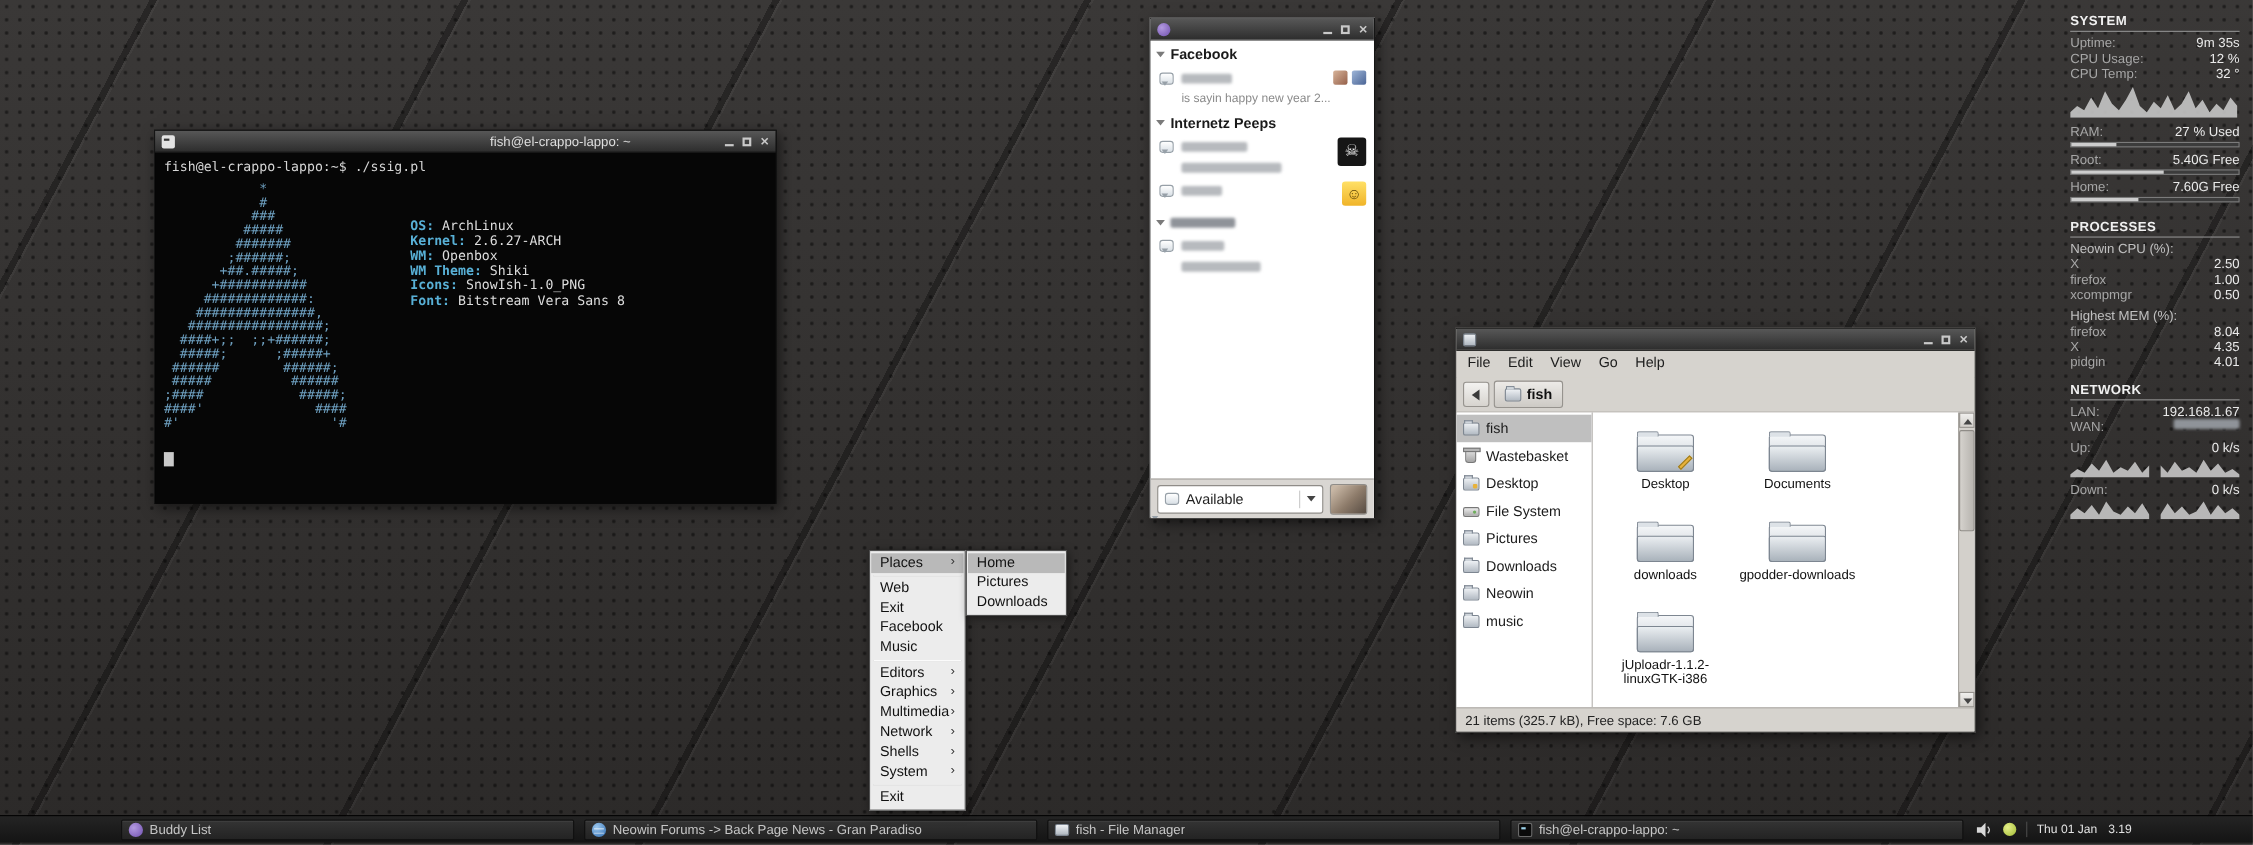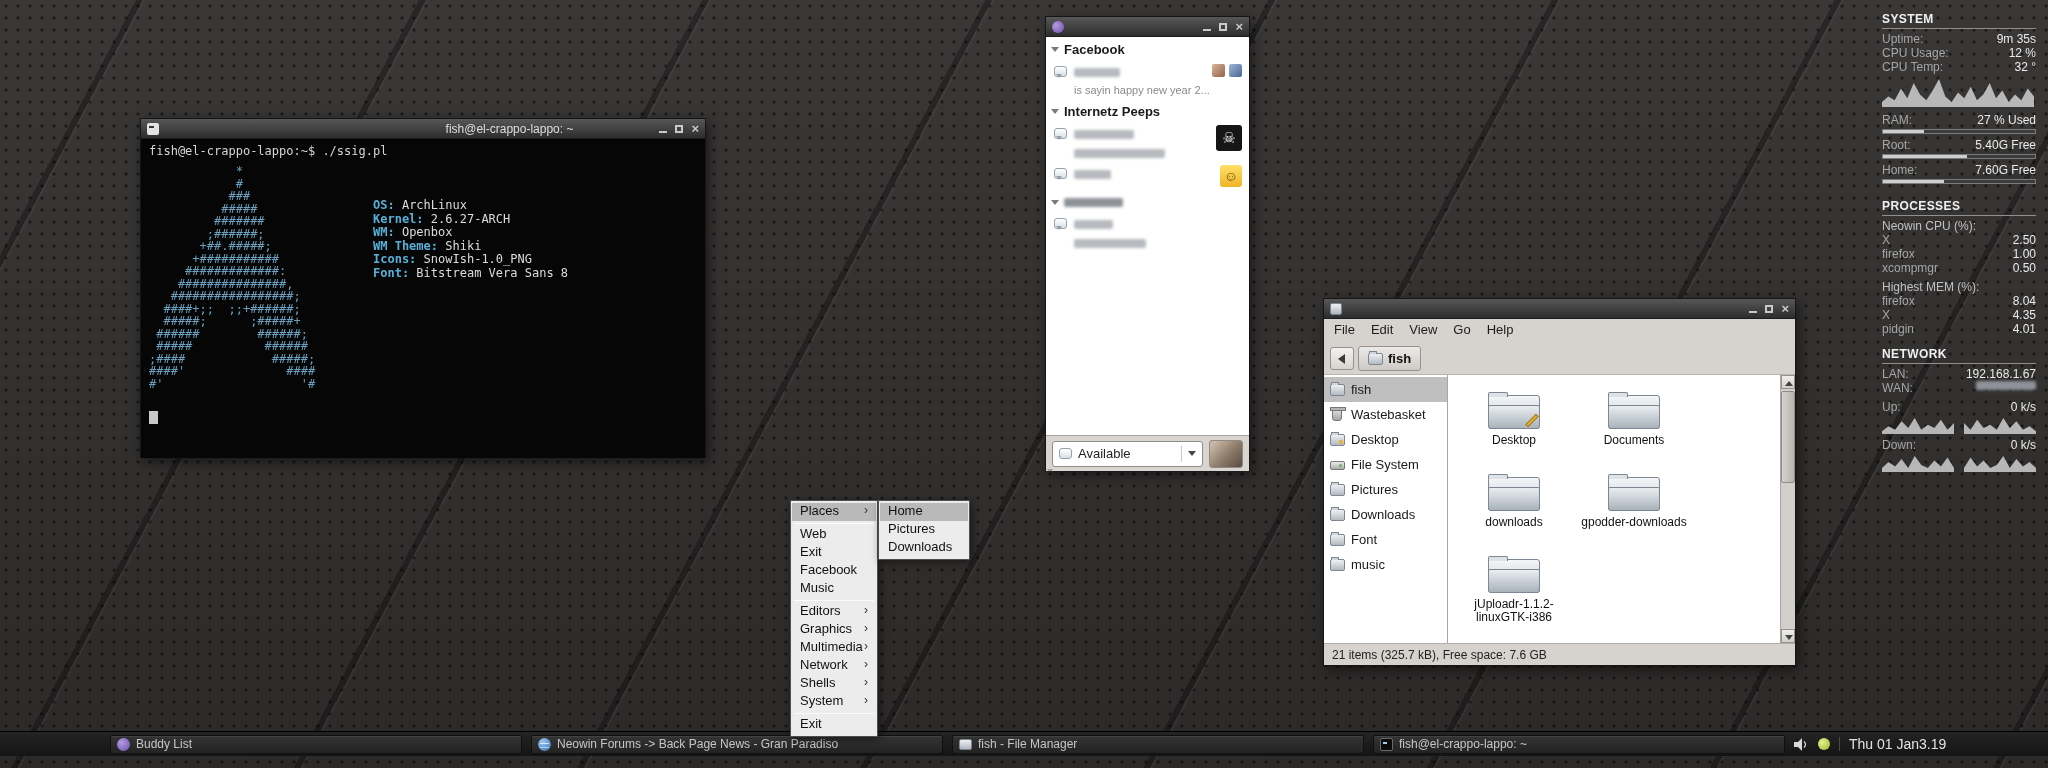--- a/index.html
+++ b/index.html
@@ -108,34 +108,34 @@
 .ck-row{display:flex;justify-content:space-between;line-height:14px;white-space:nowrap}
 .ck-label{color:#a6a6a6}
 .ck-value{color:#eaeaea}
 .ck-sub{color:#c0c0c0;line-height:14px}
 .ck-bar{height:5px;border:1px solid #7b7b7b;background:#3c3c3c;margin:2px 0 4px}
 .ck-bar-fill{height:100%;background:#cdcdcd}
 .ck-graph{margin:3px 0}
 .ck-netrow{display:flex;justify-content:space-between;margin:2px 0 4px}
 .ck-gap{height:11px}.ck-gap-sm{height:5px}
 
-#taskbar{position:absolute;left:0;bottom:12px;width:2048px;height:25px;background:linear-gradient(#242424,#141414);border-top:1px solid #000;display:flex;align-items:center;padding:0 110px 0 110px;z-index:40}
+#taskbar{position:absolute;left:0;bottom:2px;width:2048px;height:25px;background:linear-gradient(#242424,#141414);border-top:1px solid #000;display:flex;align-items:center;padding:0 110px 0 110px;z-index:40}
 .task-btn{width:412px;height:19px;margin-right:9px;background:linear-gradient(#343434,#232323);border:1px solid #101010;box-shadow:inset 0 1px 0 rgba(255,255,255,.07);border-radius:2px;display:flex;align-items:center;gap:6px;padding:0 6px;overflow:hidden}
 .tb-label{font-size:12px;color:#c6c6c6;white-space:nowrap;overflow:hidden}
 .tb-icon{flex:0 0 auto;width:13px;height:13px}
 .icon-pidgin{background:radial-gradient(circle at 35% 35%,#b39ae0,#6f4fae);border-radius:50%}
 .icon-globe{background:radial-gradient(circle at 35% 30%,#9cc8ee,#2f6cb0);border-radius:50%;position:relative}
 .icon-globe::after{content:'';position:absolute;left:2px;top:5px;width:9px;height:3px;border-top:1px solid rgba(255,255,255,.7);border-bottom:1px solid rgba(255,255,255,.5)}
 .icon-folder{background:linear-gradient(#eef1f4,#aeb6bf);border:1px solid #7d8691;border-radius:2px;height:11px;margin-top:1px}
 .icon-terminal{background:#0a0a0a;border:1px solid #6a6a6a;border-radius:2px;position:relative}
 .icon-terminal::after{content:'';position:absolute;left:2px;top:3px;width:4px;height:2px;background:#9bd0e8}
 #tray{margin-left:auto;display:flex;align-items:center;gap:9px}
 .tray-sep{width:1px;height:14px;background:#4b4b4b}
 #tray-pidgin{width:12px;height:12px;border-radius:50%;background:radial-gradient(circle at 35% 35%,#e6f08a,#9fb832)}
-#clock{font-size:14px;color:#e2e2e2;white-space:nowrap;display:flex;gap:0}
+#clock{font-size:11px;color:#e2e2e2;white-space:nowrap;display:flex;gap:10px}
 </style>
 </head>
 <body>
 
 <div id="desktop">
 
   <div class="window" id="terminal">
     <div class="titlebar">
       <span class="win-ico ico-term-w"></span>
       <span class="t-title">fish@el-crappo-lappo: ~</span>
@@ -339,21 +339,21 @@
         <div class="sb-row">
           <span class="sbi sbi-folder"></span>
           <span>Pictures</span>
         </div>
         <div class="sb-row">
           <span class="sbi sbi-folder"></span>
           <span>Downloads</span>
         </div>
         <div class="sb-row">
           <span class="sbi sbi-folder"></span>
-          <span>Font</span>
+          <span>Neowin</span>
         </div>
         <div class="sb-row">
           <span class="sbi sbi-folder"></span>
           <span>music</span>
         </div>
       </div>
     <div id="fm-main">
       <div id="file-grid">
           <div class="file-cell">
             <div class="folder-lg">

